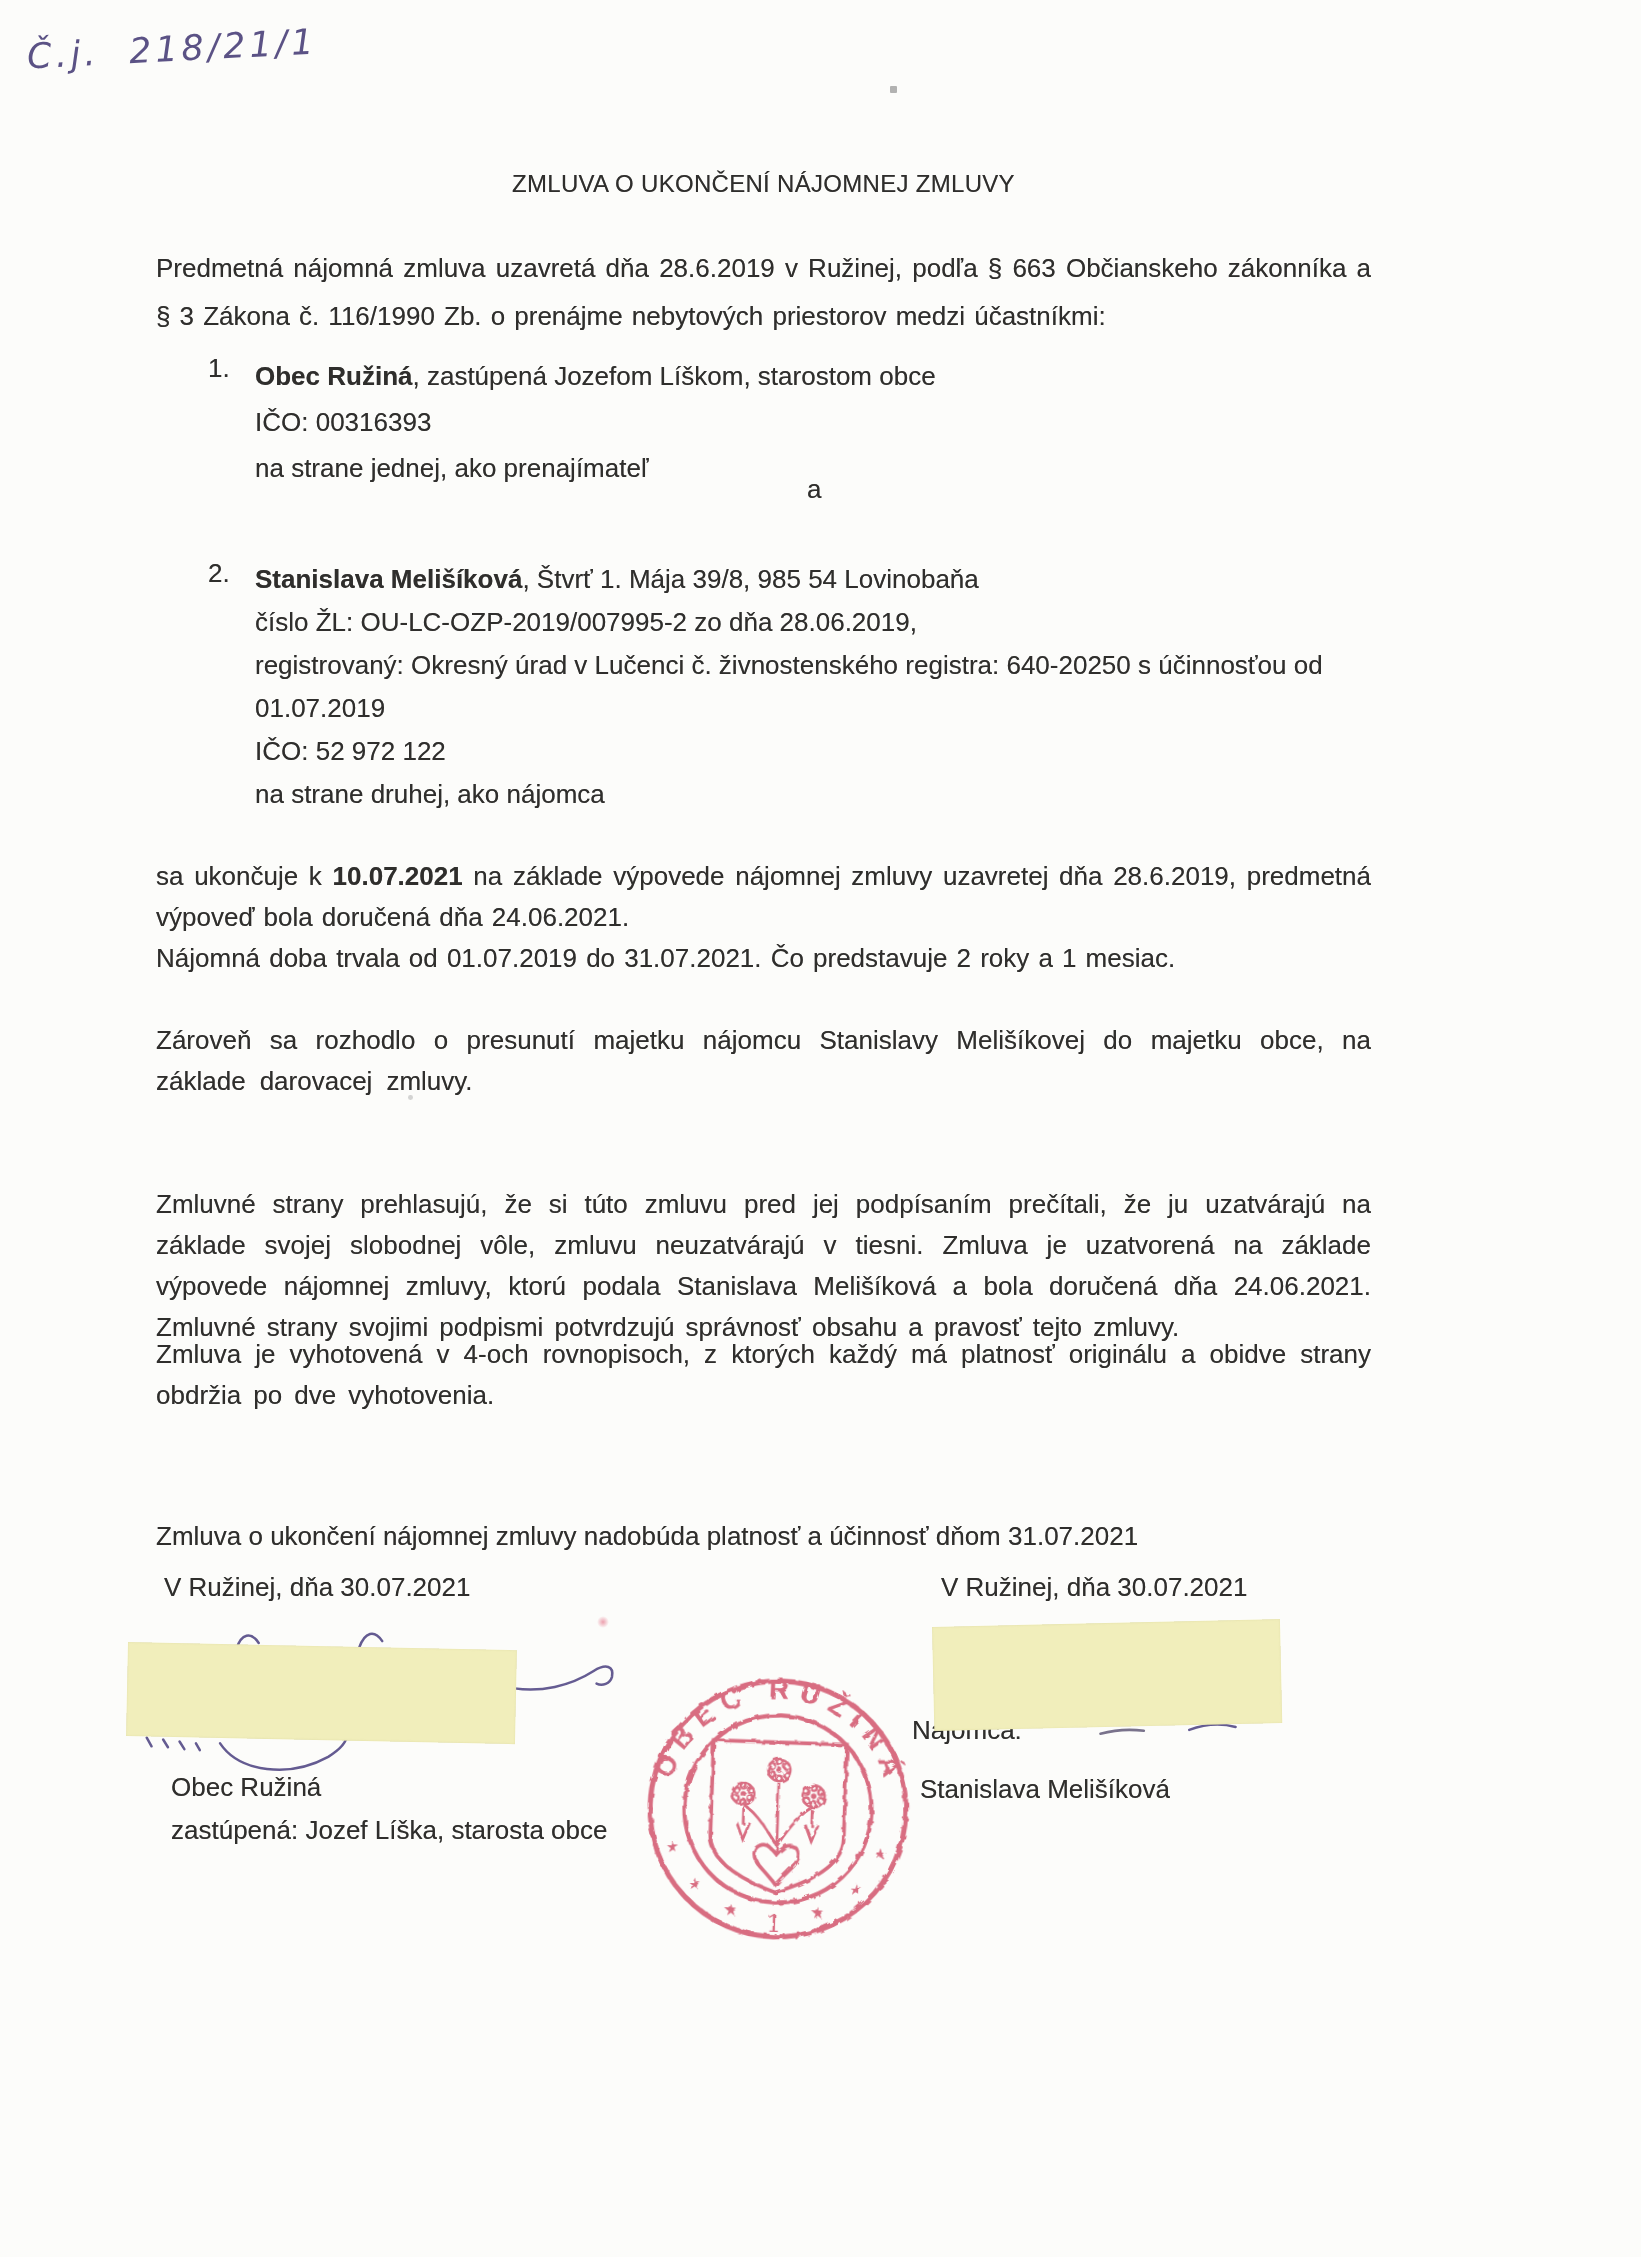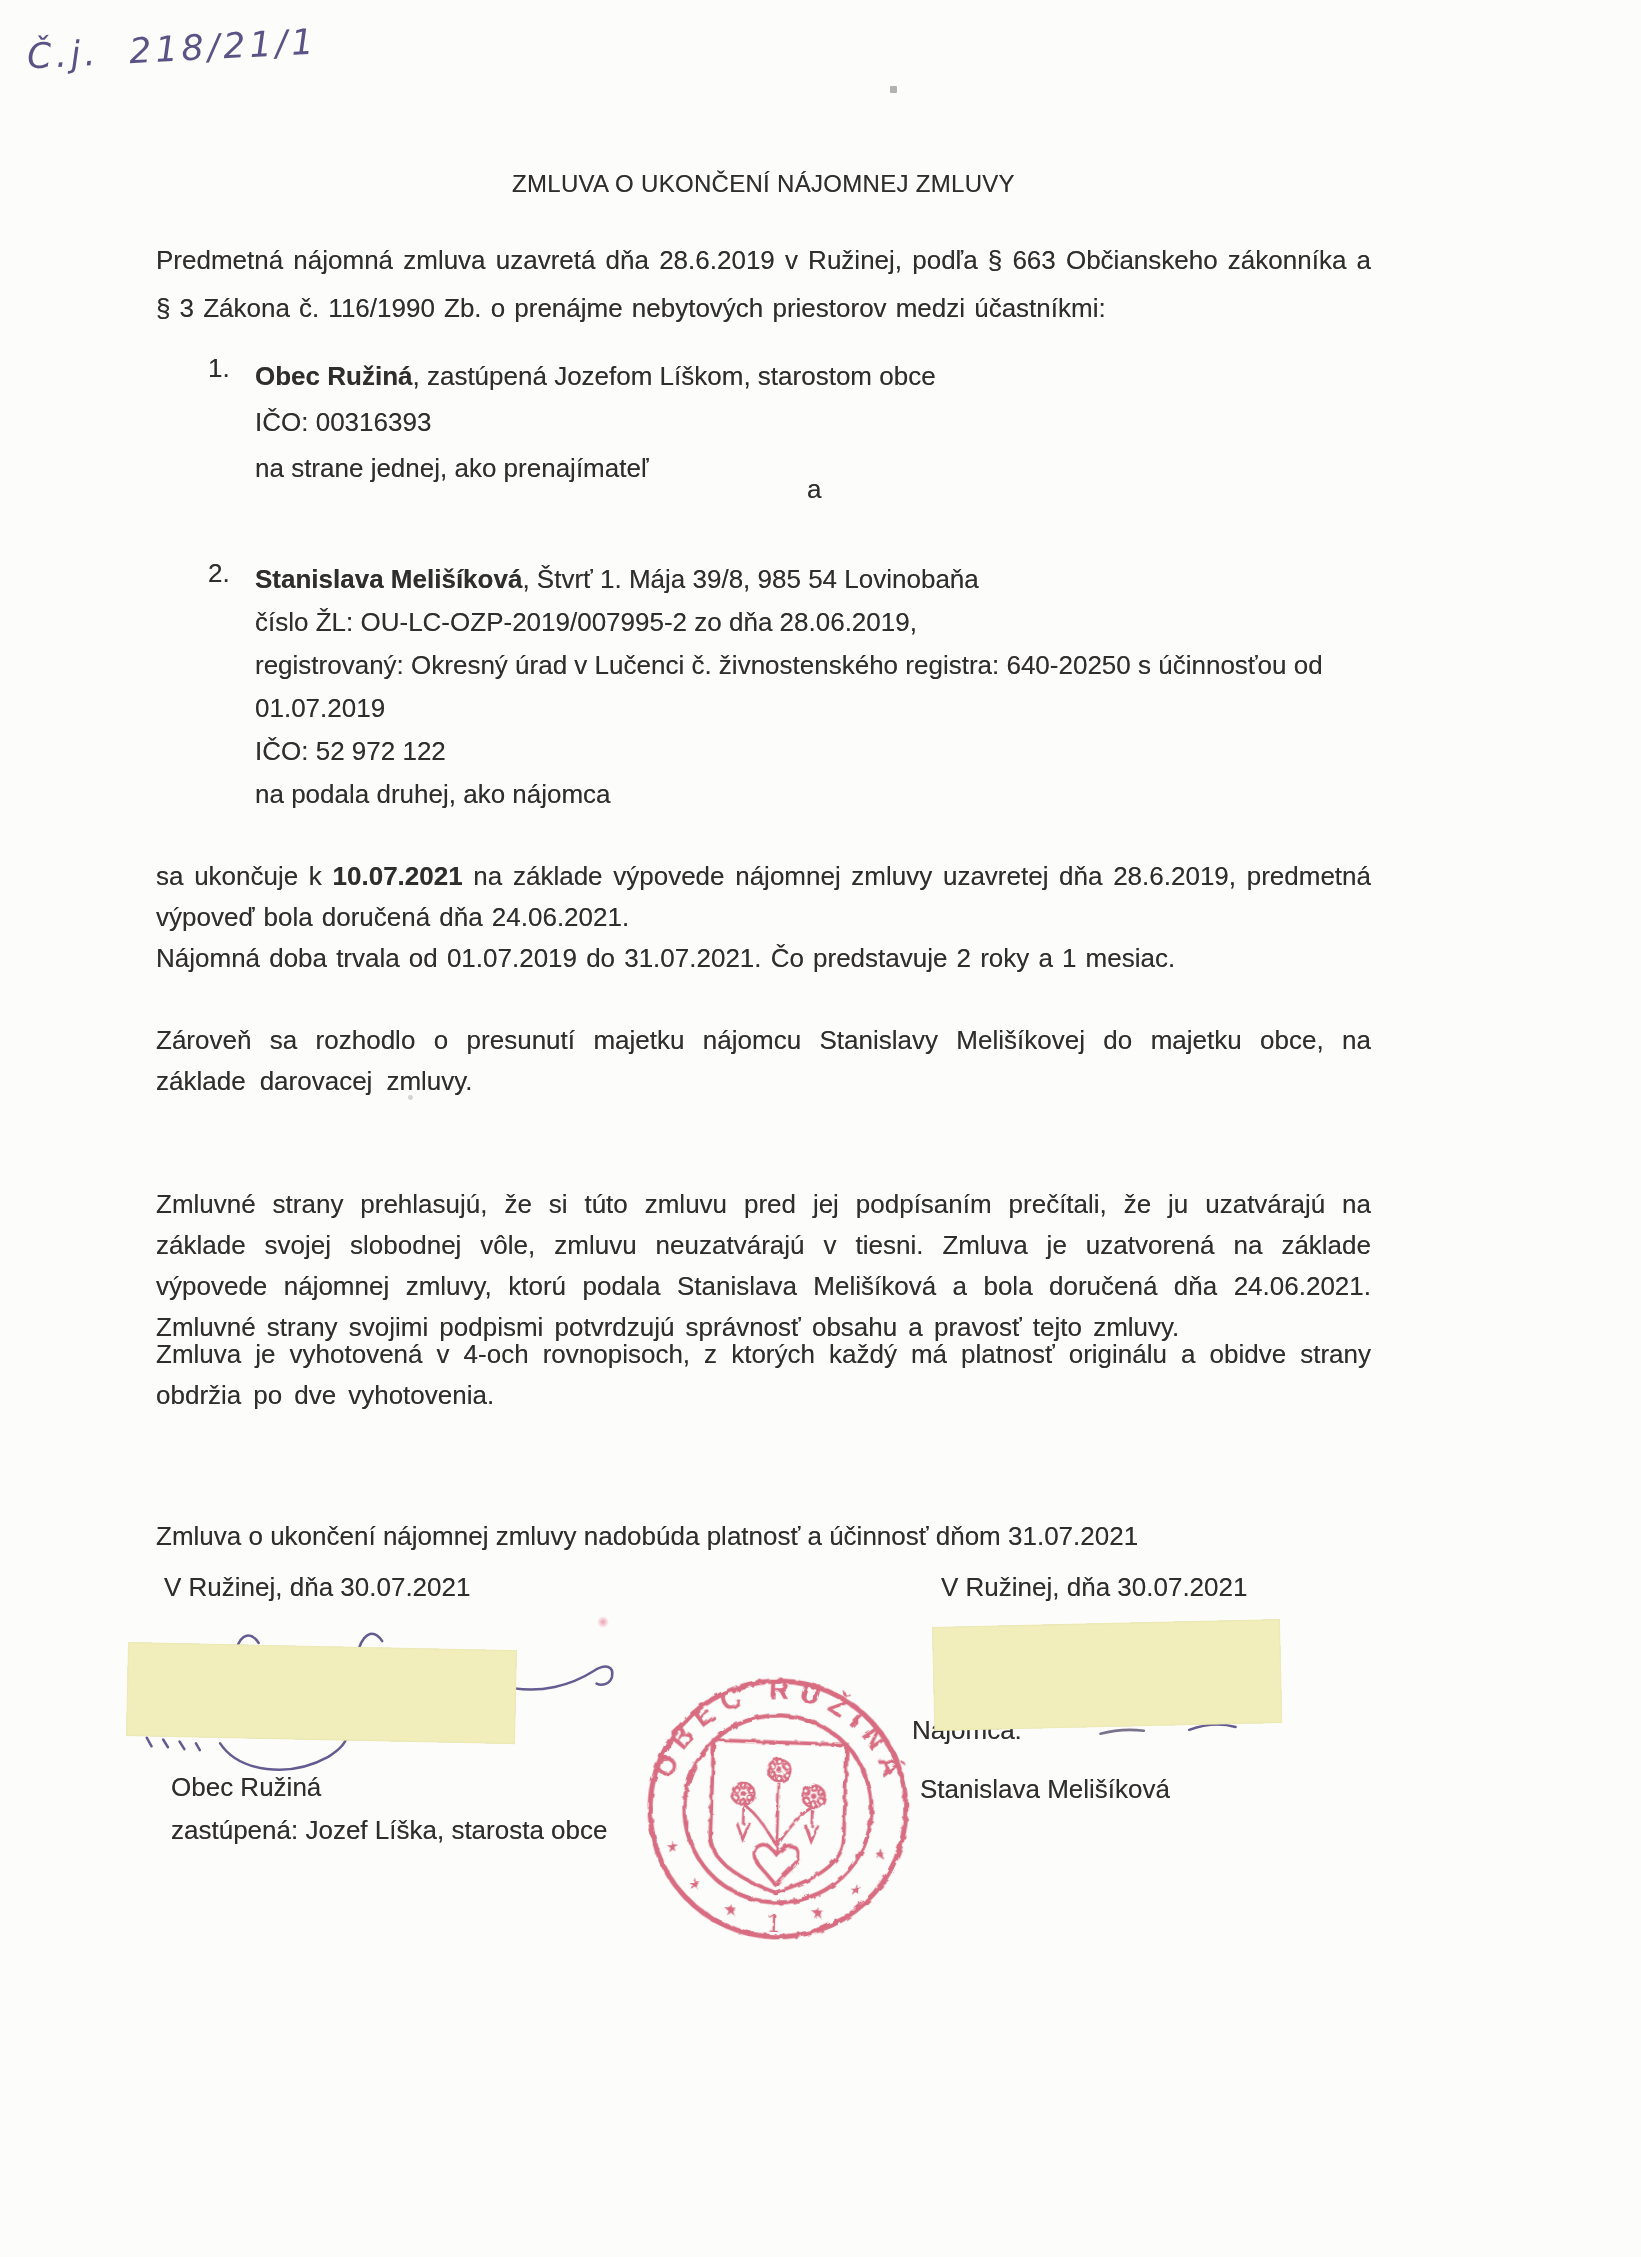--- a/index.html
+++ b/index.html
@@ -19,21 +19,21 @@
     position:absolute;left:27px;top:29px;font-family:"DejaVu Sans",sans-serif;
     font-style:italic;font-size:35px;letter-spacing:3.9px;color:#4a4079;
     transform:rotate(-3deg);white-space:pre;opacity:.9;
   }
   .item{ position:absolute;left:208px;display:flex;font-size:26px; }
   .item .num{ width:47px;flex:none; }
   .item .cline{ white-space:nowrap; }
   .i1{ top:353px; } .i1 .cline{ line-height:46px; }
   .i2{ top:558px; } .i2 .cline{ line-height:43px; }
   .conj{ position:absolute;left:807px;top:474px;font-size:26px; }
-  .p1{ top:236px;line-height:48px; }
+  .p1{ top:244px;line-height:48px; }
   .p2{ top:856px; } .p3{ top:1020px; } .p4{ top:1184px; }
   .p5{ top:1334px; } .p6{ top:1516px;white-space:nowrap; }
   .dateline{ position:absolute;top:1572px;font-size:26px;white-space:nowrap; }
   .date-left{ left:164px; } .date-right{ left:941px; }
   .sig{ position:absolute;font-size:26px;line-height:43px;z-index:4;white-space:nowrap; }
   .sig-left{ left:171px;top:1766px; }
   .sig-right{ left:920px;top:1768px; }
   .covered-label{ position:absolute;left:912px;top:1715px;font-size:26px;z-index:2;white-space:nowrap; }
   .redaction{ position:absolute;background:#f1eebb;z-index:3;box-shadow:0 0 1.9px rgba(190,185,120,.35) inset; }
   .redaction-left{ left:128px;top:1642px;width:389px;height:94px;transform:rotate(1.2deg);transform-origin:top left; }
@@ -72,21 +72,21 @@
   <div class="conj txt">a</div>
 
   <div class="item i2 txt">
     <div class="num">2.</div>
     <div>
       <div class="cline"><span class="b">Stanislava Melišíková</span><span>, Štvrť 1. Mája 39/8, 985 54 Lovinobaňa</span></div>
       <div class="cline">číslo ŽL: OU-LC-OZP-2019/007995-2 zo dňa 28.06.2019,</div>
       <div class="cline">registrovaný: Okresný úrad v Lučenci č. živnostenského registra: 640-20250 s účinnosťou od</div>
       <div class="cline">01.07.2019</div>
       <div class="cline">IČO: 52 972 122</div>
-      <div class="cline">na podala druhej, ako nájomca</div>
+      <div class="cline">na strane druhej, ako nájomca</div>
     </div>
   </div>
 
   <div class="par just txt p2">
     <div><span>sa ukončuje k </span><span class="b">10.07.2021</span><span> na základe výpovede nájomnej zmluvy uzavretej dňa 28.6.2019, predmetná výpoveď bola doručená dňa 24.06.2021.</span></div>
     <div>Nájomná doba trvala od 01.07.2019 do 31.07.2021. Čo predstavuje 2 roky a 1 mesiac.</div>
   </div>
 
   <div class="par just txt p3" style="word-spacing:6.8px;">Zároveň sa rozhodlo o presunutí majetku nájomcu Stanislavy Melišíkovej do majetku obce, na základe darovacej zmluvy.</div>
 

